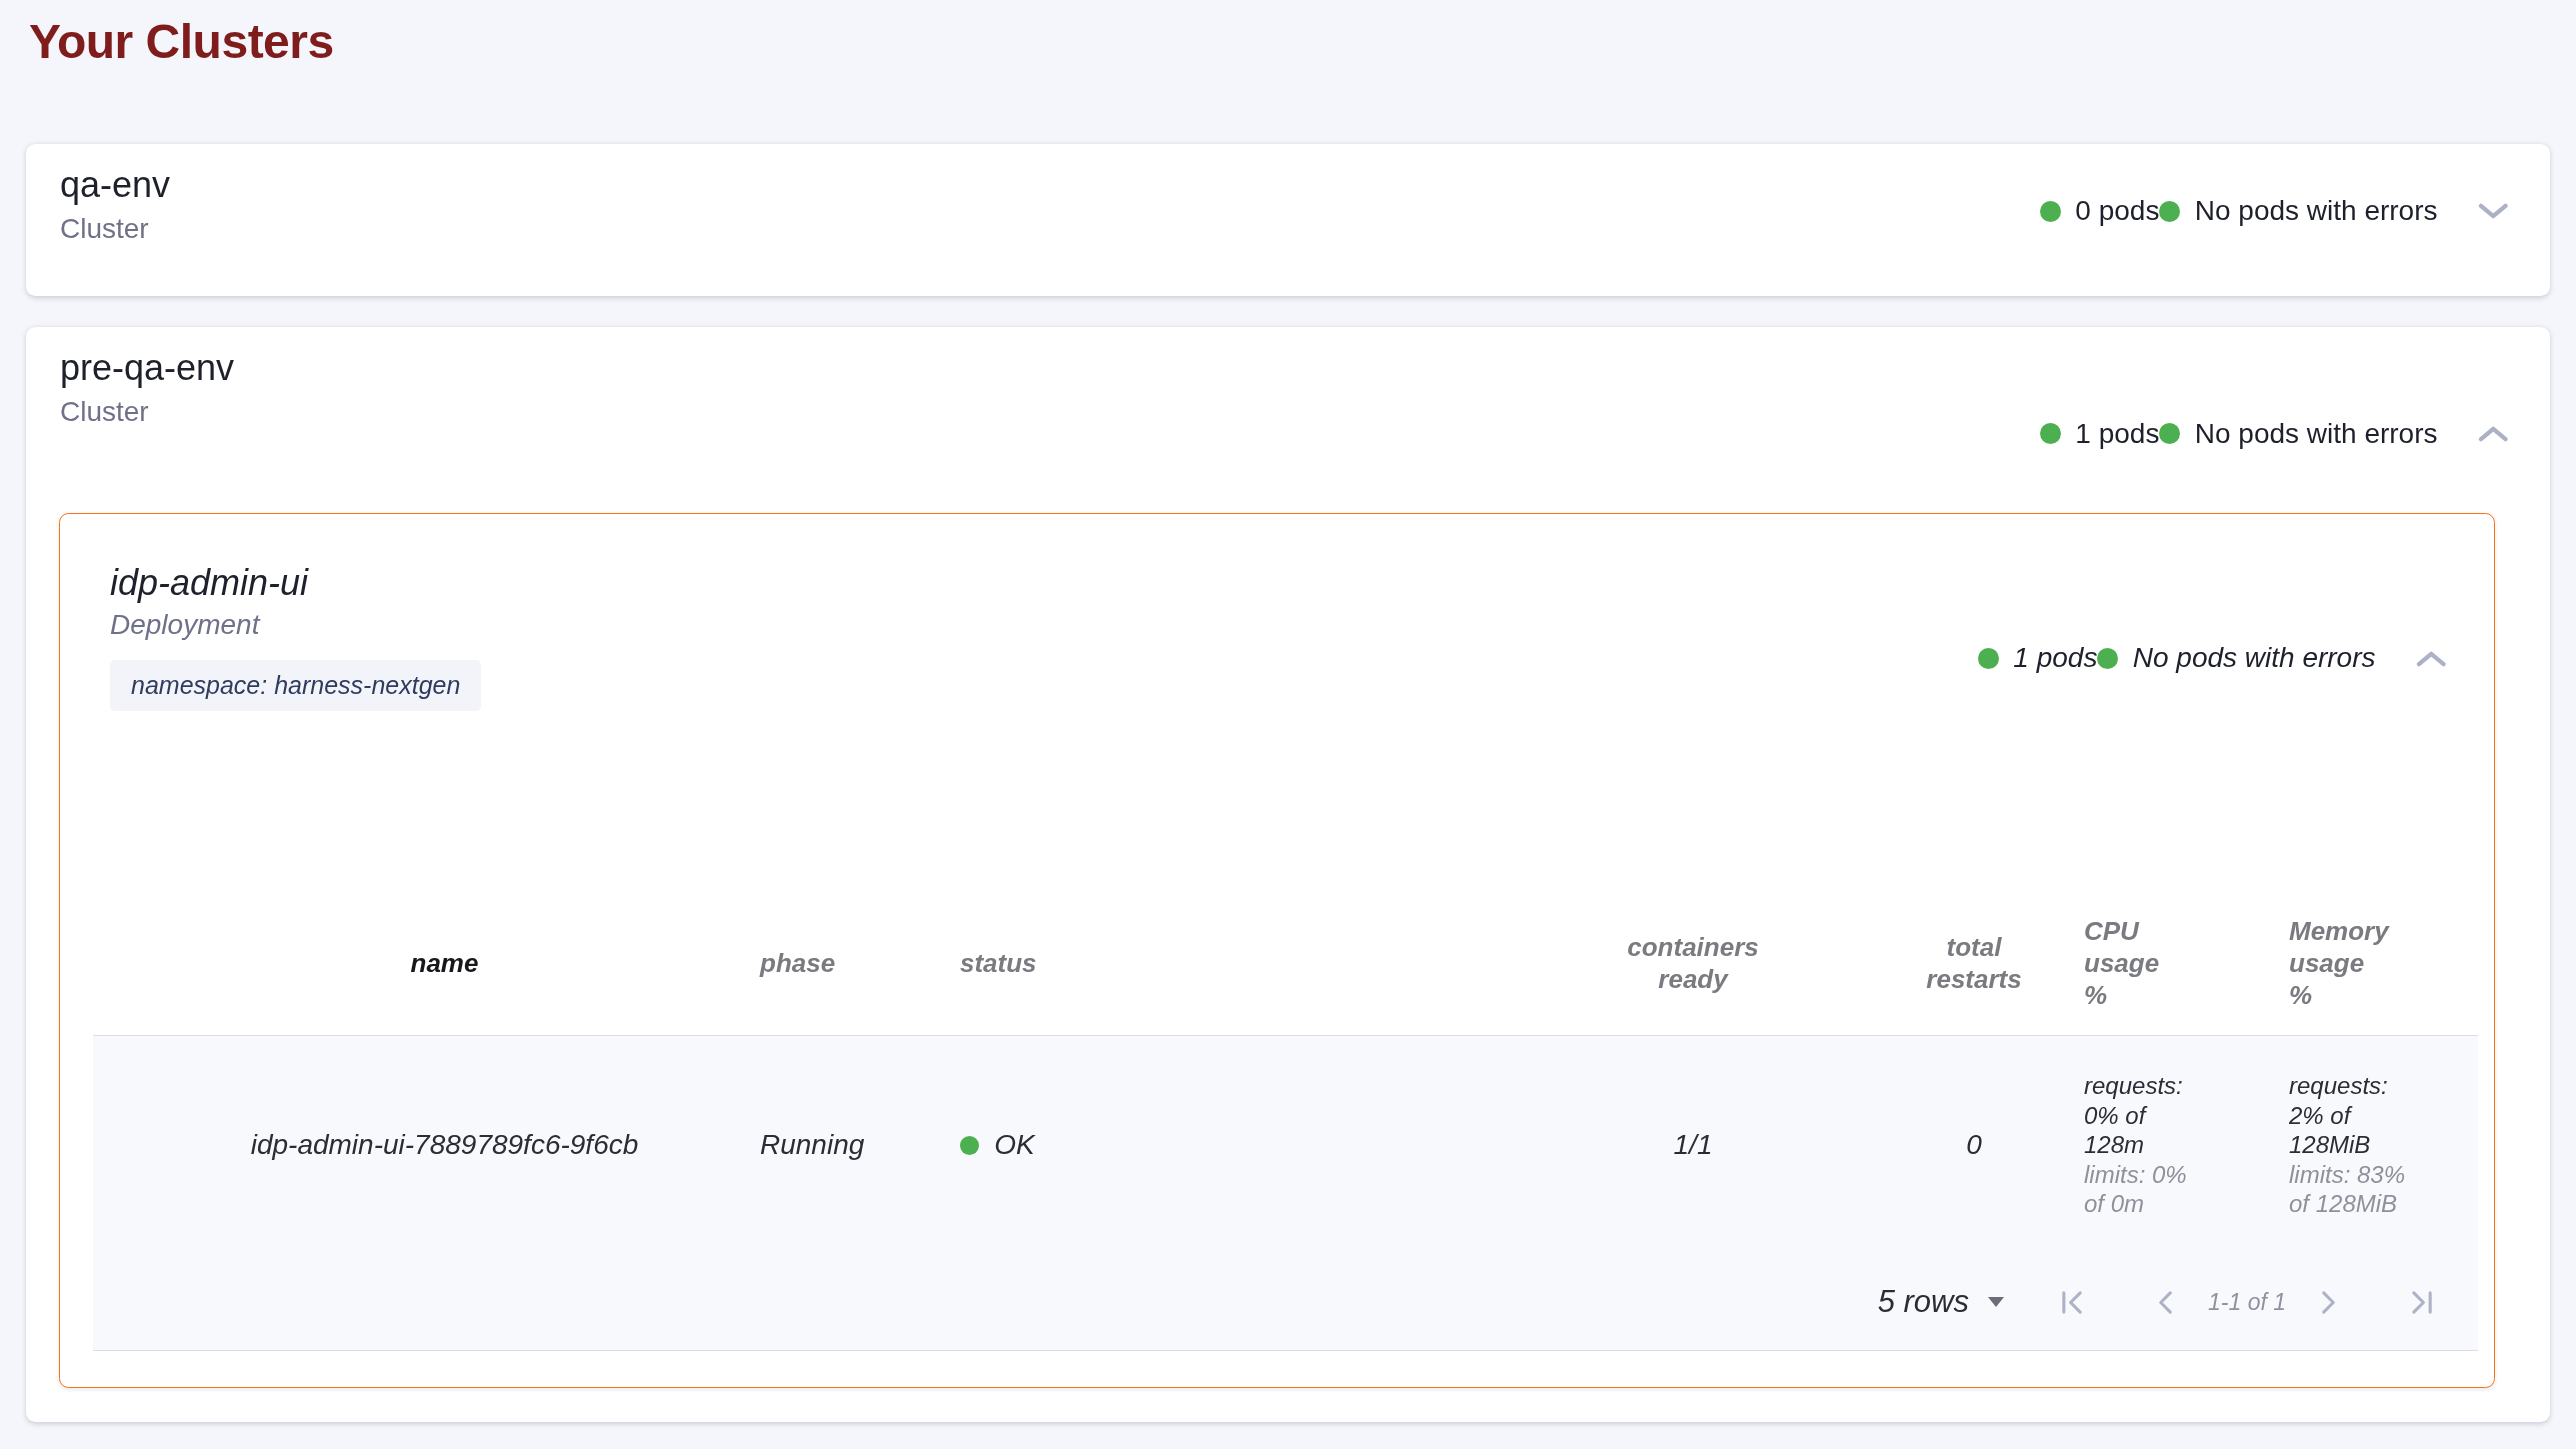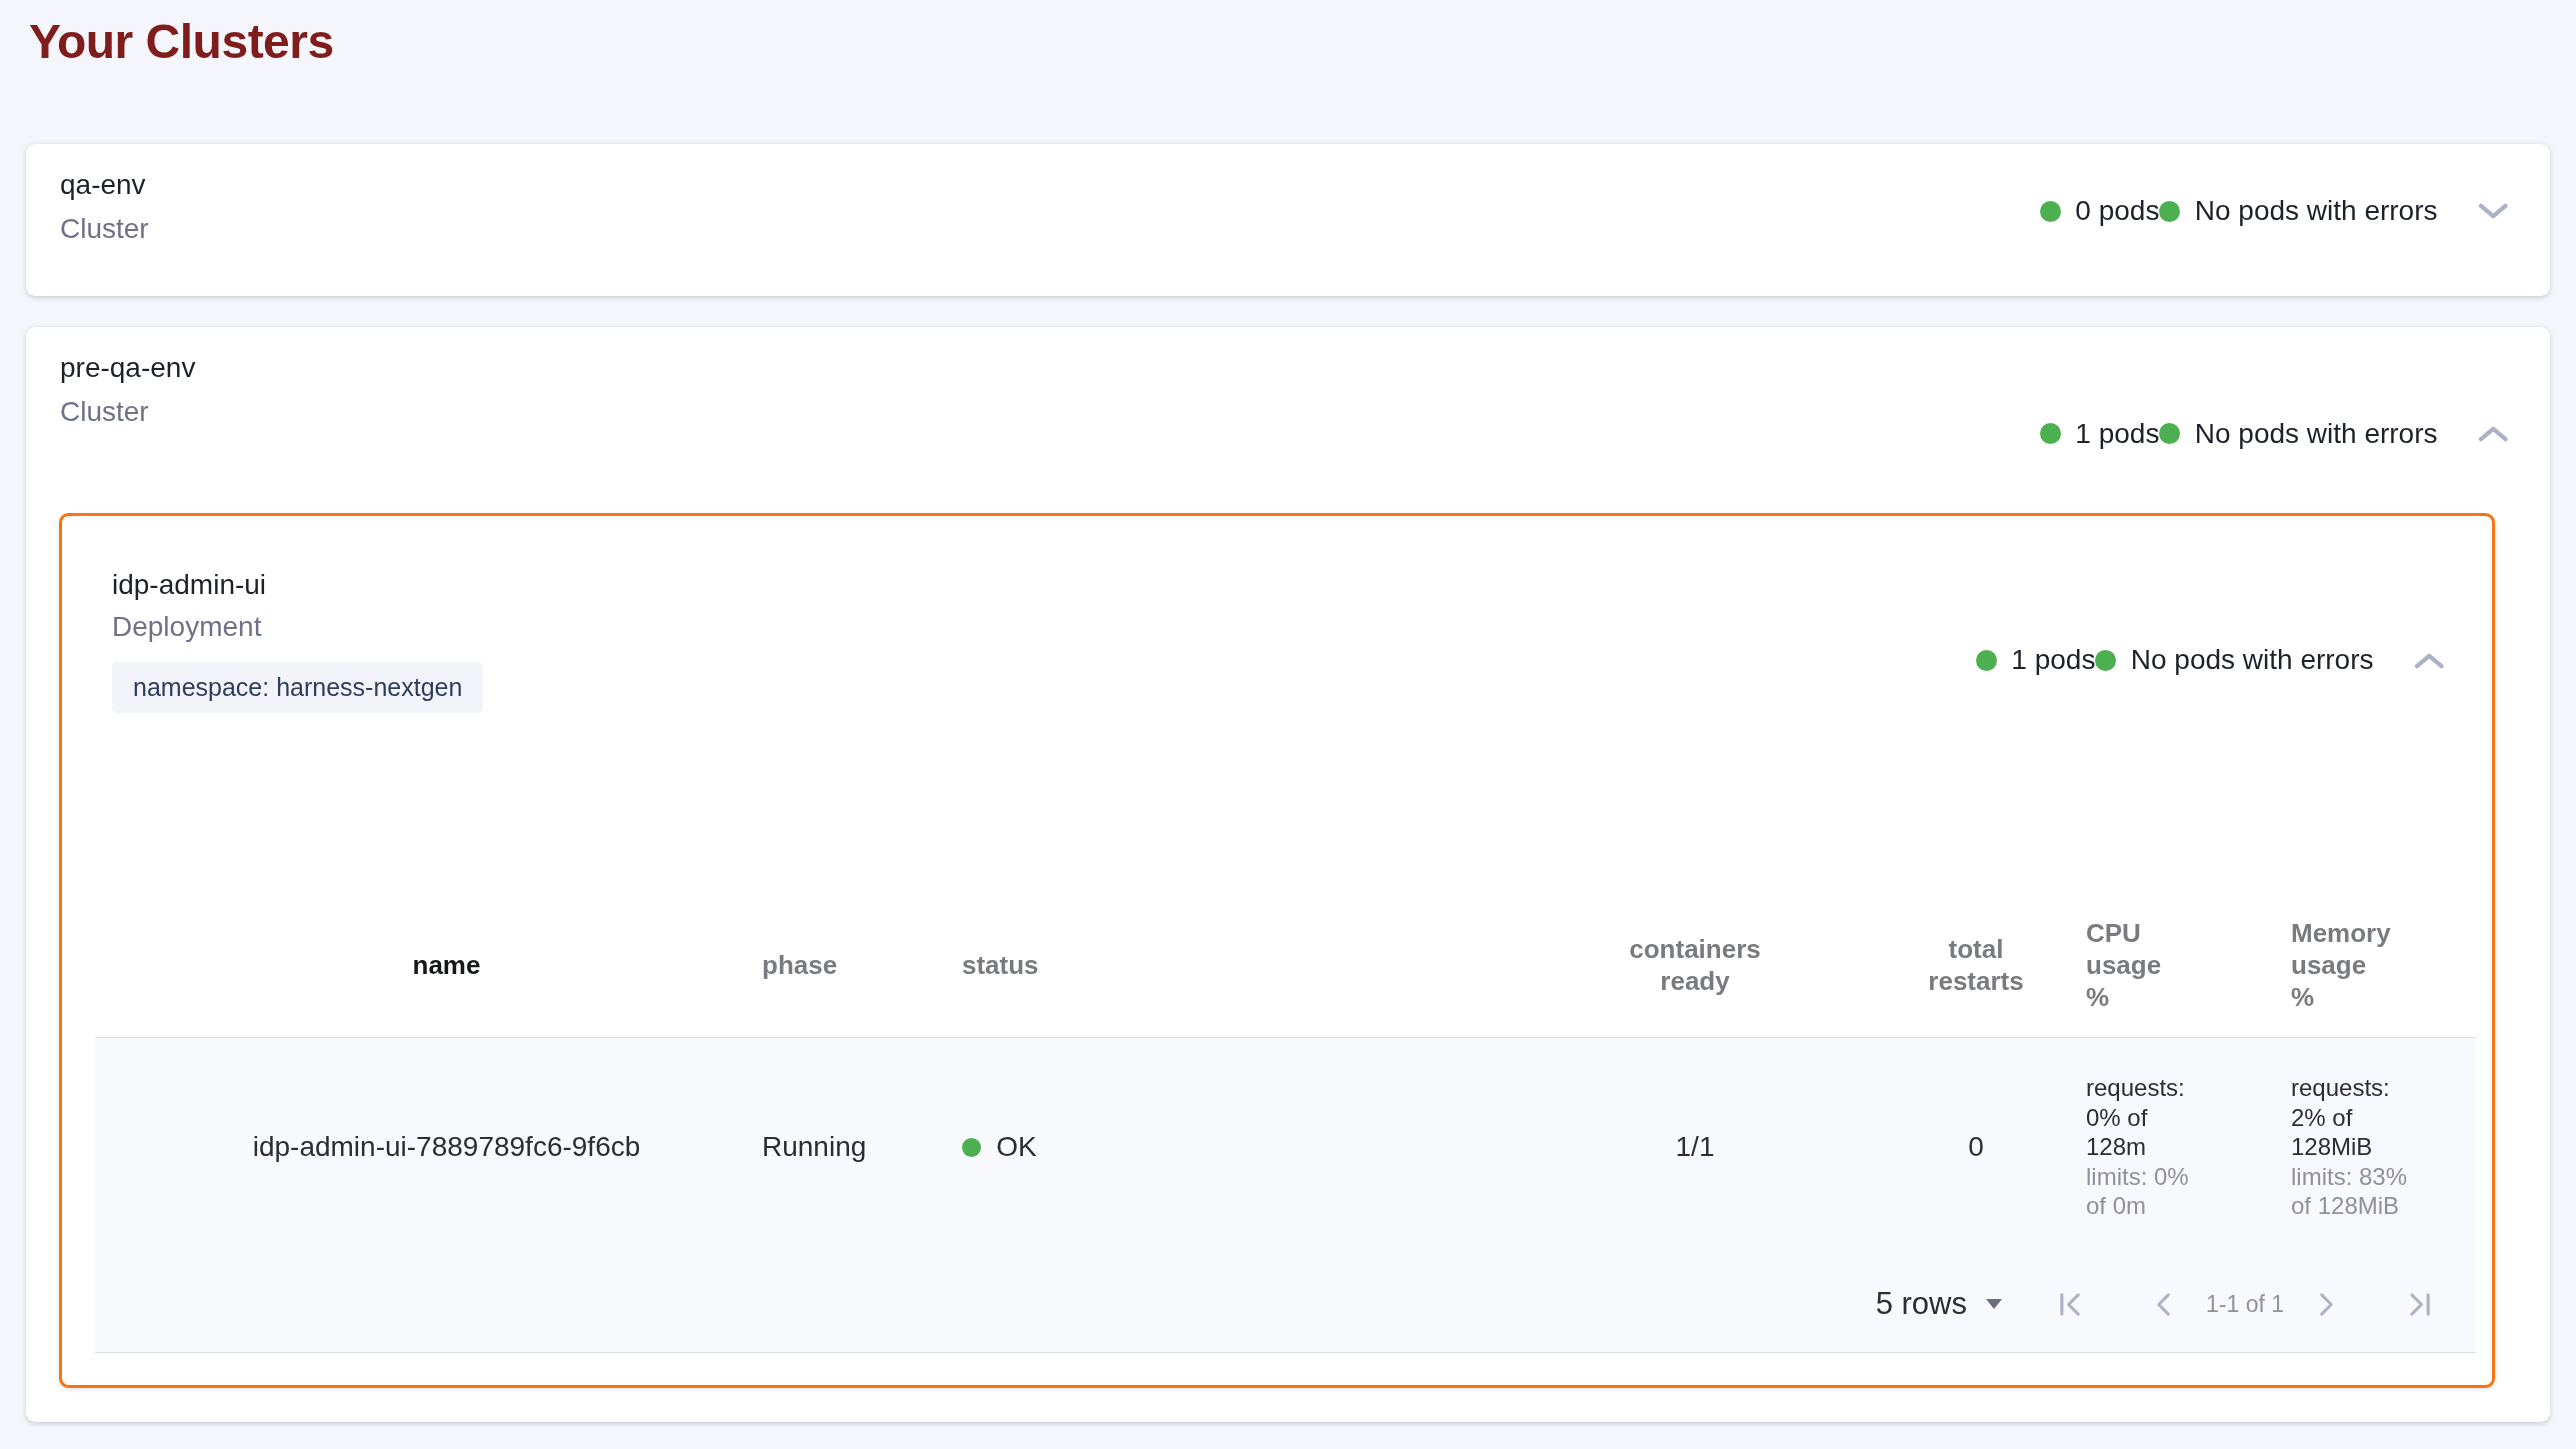--- a/index.html
+++ b/index.html
@@ -30,44 +30,45 @@
   .cluster-card.collapsed { height: 152px; }
   .cluster-card.expanded { margin-top: 31px; padding-bottom: 34px; }
 
   .card-header {
     display: flex;
     justify-content: space-between;
     padding: 19px 42px 0 34px;
   }
   .cluster-card.expanded > .card-header { height: 186px; }
 
-  .entity-name { font-size: 28px; line-height: 44px; color: #1e212b; }
+  .entity-name { font-size: 36px; line-height: 44px; color: #1e212b; }
   .entity-kind { font-size: 28px; line-height: 44px; color: #6e7188; }
 
   .header-right { display: flex; align-items: center; margin-top: 7.6px; }
   .badges { display: flex; align-items: flex-end; }
   .badge {
     display: flex; align-items: center;
     height: 44px;
     font-size: 28px; font-weight: 500; color: #1e212b;
   }
   .dot {
     width: 21px; height: 21px; border-radius: 50%;
     background: #4caf50; margin-right: 14.3px; flex: 0 0 auto;
   }
   .chevron { margin-left: 40px; display: inline-flex; cursor: pointer; }
 
   
   .deployment-card {
     background: #ffffff;
-    border: 3px solid #f97316;
+    border: 1px solid #f97316;
     border-radius: 9.5px;
     margin: 0 55px 0 33px;
     height: 875px;
     box-shadow: 0 1.9px 3.8px rgba(95,100,125,0.14);
+    font-style: italic;
   }
   .deployment-header {
     display: flex;
     justify-content: space-between;
     padding: 48px 48px 0 50px;
   }
   .deployment-header .entity-name { line-height: 42px; }
   .deployment-header .entity-kind { line-height: 42px; }
   .deployment-header .header-right { margin-top: 44px; align-items: center; }
   .namespace-chip {

